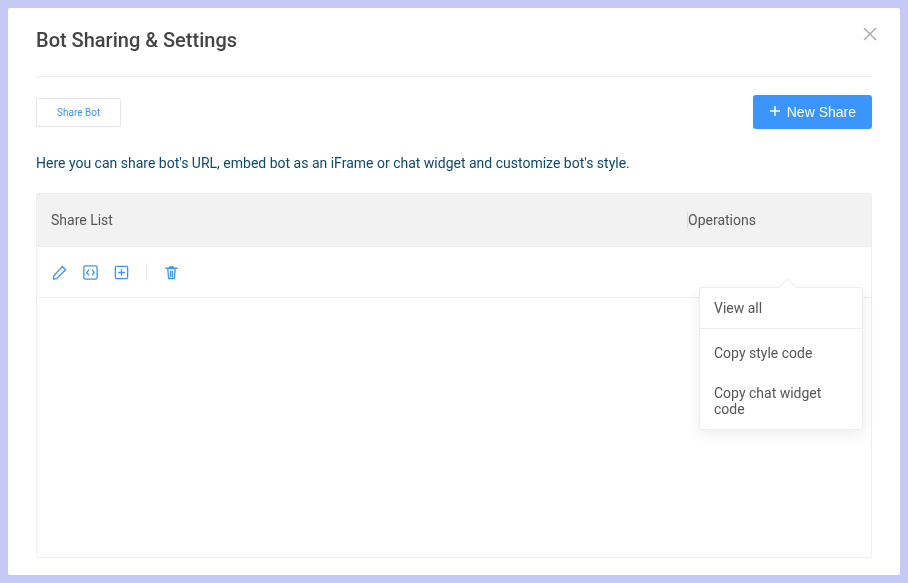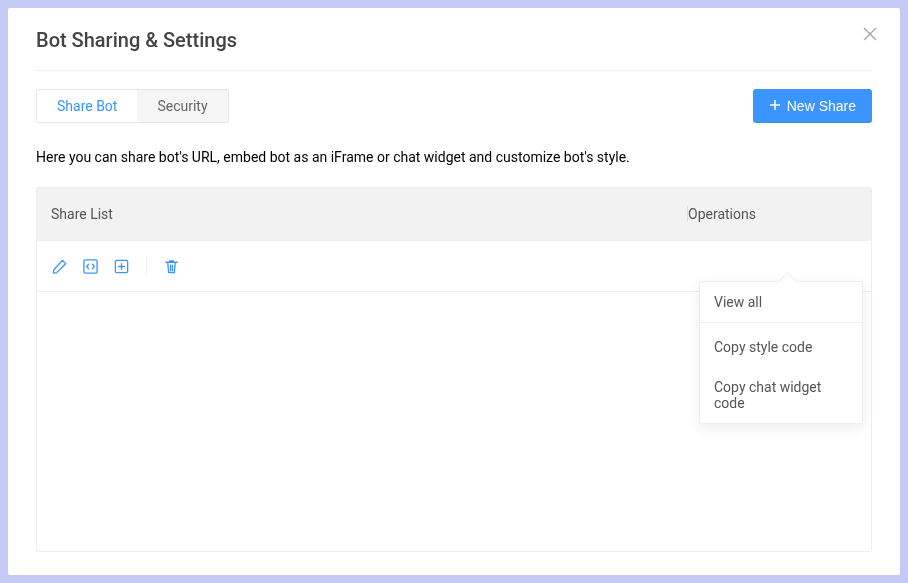--- a/index.html
+++ b/index.html
@@ -25,38 +25,38 @@
       cursor: pointer;
       color: #aaa;
       width: 16px;
       height: 16px;
     }
     .close-btn svg { display: block; }
     .modal-title {
       font-size: 20px;
       font-weight: 500;
       color: #444;
-      padding-bottom: 18px;
+      padding-bottom: 24px;
       border-bottom: 1px solid #eee;
     }
     .toolbar {
       display: flex;
       justify-content: space-between;
       align-items: center;
       margin-top: 18px;
     }
     .tabs {
       display: flex;
       border: 1px solid #e6e6e6;
       border-radius: 2px;
       overflow: hidden;
     }
     .tab {
       padding: 8px 20px;
-      font-size: 14px;
+      font-size: 10px;
       cursor: pointer;
       color: #666;
       background: #f5f5f5;
     }
     .tab.active {
       background: #fff;
       color: #3a95ff;
     }
     .new-share-btn {
       background: #3a95ff;
@@ -67,21 +67,21 @@
       border-radius: 3px;
       cursor: pointer;
       display: flex;
       align-items: flex-start;
       gap: 6px;
     }
     .new-share-btn svg { width: 12px; height: 12px; }
     .description {
       margin-top: 26px;
       font-size: 14px;
-      color: #000000;
+      color: #0c4a6e;
     }
     .table {
       margin-top: 22px;
       border: 1px solid #eee;
       border-radius: 2px;
     }
     .table-header {
       display: flex;
       background: #f2f2f2;
       padding: 18px 14px;
@@ -172,21 +172,20 @@
       <line x1="2" y1="2" x2="14" y2="14"></line>
         <line x1="14" y1="2" x2="2" y2="14"></line>
     </svg>
   </div>
 
   <h1 class="modal-title">Bot Sharing &amp; Settings</h1>
 
   <div class="toolbar">
     <div class="tabs">
       <div class="tab active">Share Bot</div>
-      <div class="tab">Security</div>
     </div>
     <button class="new-share-btn">
       <span>
         <svg viewBox="0 0 12 12" width="12" height="12" stroke="currentColor" stroke-width="1.5" fill="none">
           <line x1="6" y1="1" x2="6" y2="11"></line>
             <line x1="1" y1="6" x2="11" y2="6"></line>
         </svg>
       </span>
       <span>New Share</span>
     </button>

